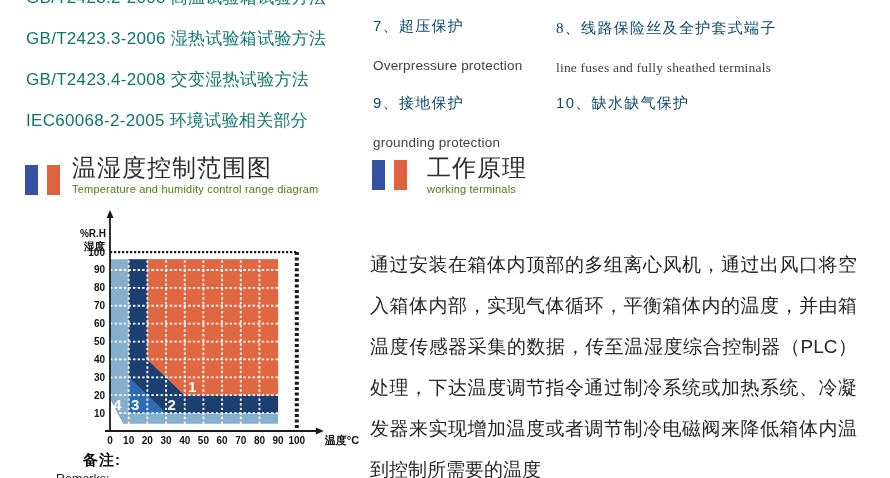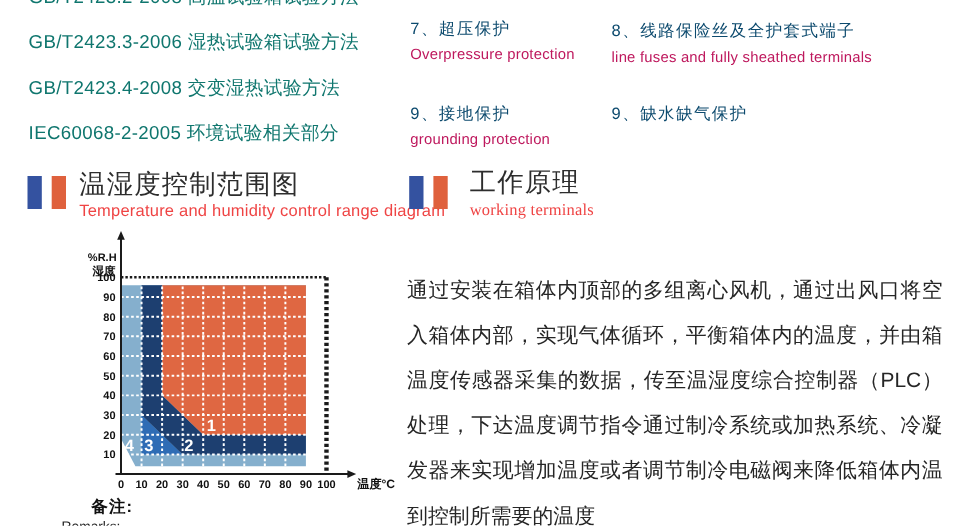--- a/index.html
+++ b/index.html
@@ -9,38 +9,38 @@
   }
 
   
   .standards{position:absolute;left:26px;top:-23px;}
   .std-line{height:41px;line-height:41px;font-size:17px;color:#0f766e;
     letter-spacing:.3px;white-space:nowrap;}
 
   
   .prot-item{position:absolute;white-space:nowrap;}
   .prot-zh{font-size:15px;color:#0c4a6e;letter-spacing:1.3px;}
-  .prot-en{font-size:13.5px;color:#be185d;margin-top:6px;letter-spacing:.2px;}
+  .prot-en{font-size:13.5px;color:#404040;margin-top:22px;letter-spacing:.2px;}
   #prot-7{left:373px;top:17px;}
-  #prot-8{left:556px;top:19px;}
+  #prot-8{left:556px;top:19px;font-family:Liberation Serif, serif;}
   #prot-9{left:373px;top:94px;}
   #prot-10{left:556px;top:94px;}
 
   
   .section-header{position:absolute;display:flex;align-items:flex-start;}
   .flag{display:flex;margin-top:6px;}
   .flag .bar{width:13px;height:30px;}
   .bar-blue{background:#3452a0;}
   .bar-gap{width:9px;height:30px;background:transparent;}
   .bar-orange{background:#df613d;}
   .sec-text{margin-left:12px;}
-  #sec-right .sec-text{margin-left:20px;font-family:Liberation Serif, serif;}
+  #sec-right .sec-text{margin-left:20px;}
   .sec-title{font-size:24px;color:#2d2d2d;letter-spacing:1px;line-height:27px;white-space:nowrap;}
-  .sec-sub{font-size:15px;color:#ef4444;margin-top:2px;letter-spacing:.2px;white-space:nowrap;}
-  #sec-left{left:25px;top:154px;}
+  .sec-sub{font-size:11px;color:#4d7c0f;margin-top:2px;letter-spacing:.2px;white-space:nowrap;}
+  #sec-left{left:25px;top:154px;align-items:flex-end;}
   #sec-right{left:372px;top:154px;}
 
   
   #range-chart{position:absolute;left:60px;top:210px;}
 
   
   .remarks{position:absolute;left:56px;top:451px;}
   .remarks-zh{font-size:15px;font-weight:bold;color:#101010;margin-left:27px;letter-spacing:1px;}
   .remarks-en{font-size:12.5px;color:#1d1d1d;margin-top:2px;}
 
@@ -66,21 +66,21 @@
 </div>
 <div class="prot-item" id="prot-8">
   <div class="prot-zh">8、线路保险丝及全护套式端子</div>
   <div class="prot-en">line fuses and fully sheathed terminals</div>
 </div>
 <div class="prot-item" id="prot-9">
   <div class="prot-zh">9、接地保护</div>
   <div class="prot-en">grounding protection</div>
 </div>
 <div class="prot-item" id="prot-10">
-  <div class="prot-zh">9、缺水缺气保护</div>
+  <div class="prot-zh">10、缺水缺气保护</div>
 </div>
 
 <div class="section-header" id="sec-left">
   <div class="flag">
     <span class="bar bar-blue"></span>
     <span class="bar-gap"></span>
     <span class="bar bar-orange"></span>
   </div>
   <div class="sec-text">
     <div class="sec-title">温湿度控制范围图</div>

